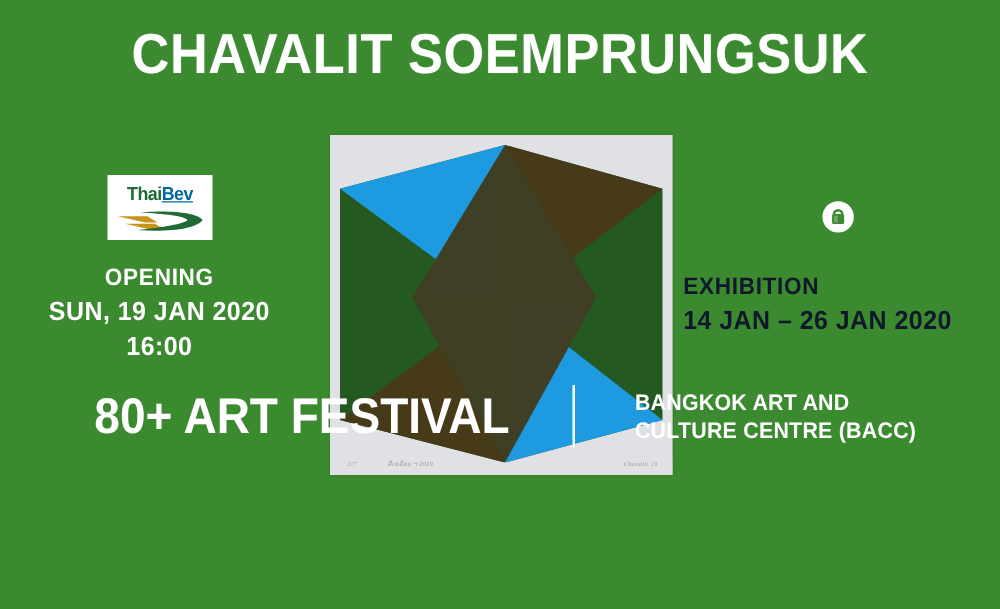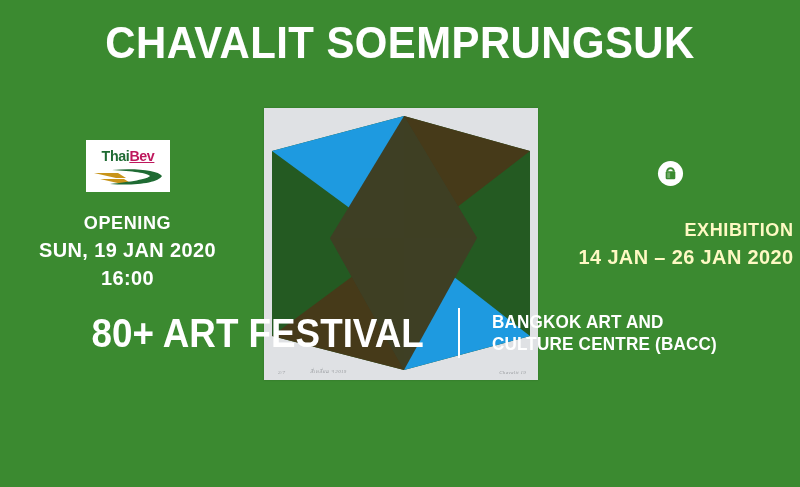--- a/index.html
+++ b/index.html
@@ -50,21 +50,21 @@
   .logo-word {
     position:absolute;
     top:7px; left:0; right:0;
     text-align:center;
     font-size:15px;
     font-weight:bold;
     color:#1f6b33;
     letter-spacing:-0.4px;
     transform:scaleX(0.95);
   }
-  .logo-word .bev { color:#be185d;text-decoration:underline; }
+  .logo-word .bev { color:#0369a1;text-decoration:underline; }
   .swoosh { position:absolute; left:6px; top:26px; width:72px; height:22px; }
 
   .info-label {
     font-size:19px; font-weight:bold;
     letter-spacing:0.6px;
     line-height:1.35;
     transform:scaleX(0.95);
   }
   .info-line {
     font-size:21px; font-weight:bold;
@@ -72,22 +72,22 @@
     line-height:1.35;
     transform:scaleX(0.95);
     white-space:nowrap;
   }
 
   
   .right-block {
     position:absolute;
     right:0; top:160px;
     width:260px;
-    text-align:right;
-    color:#fef9c3;
+    text-align:left;
+    color:#0f172a;
   }
   .circle-icon {
     width:27px; height:27px;
     margin:0 auto 30px auto;
     display:block;
   }
 
   
   .artwork-frame {
     position:absolute;
@@ -112,21 +112,21 @@
   .pencil.mid   { left:46px; }
   .pencil.right { right:12px; }
 
   
   .bottom {
     position:absolute;
     left:0; right:0; bottom:28px;
     display:flex;
     align-items:center;
     justify-content:center;
-    gap:0px;
+    gap:16px;
     color:#ffffff;
   }
   .festival {
     font-size:40px;
     font-weight:bold;
     letter-spacing:0px;
     transform:scaleX(0.92);
     white-space:nowrap;
     line-height:1;
   }

